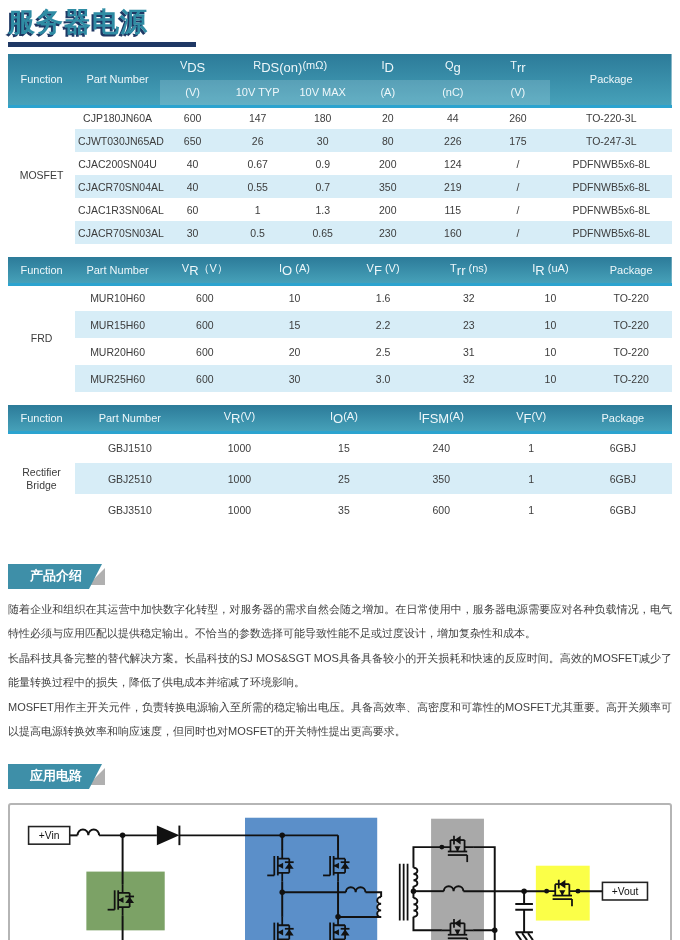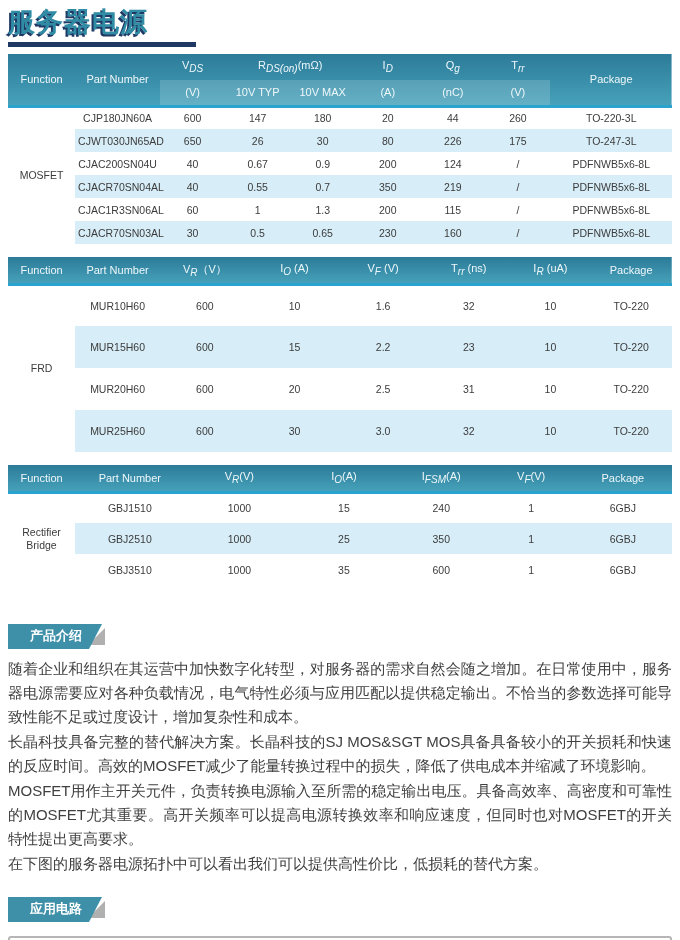--- a/index.html
+++ b/index.html
@@ -27,24 +27,24 @@
   }
   table.spec thead { background:linear-gradient(180deg,#2c7b99,#47a2ba); color:#eef7fa; }
   table.spec th {
     background:transparent; font-weight:normal; font-size:11px;
     text-align:center; padding:2px 3px;
   }
   table.spec thead tr { height:27px; }
   table.spec.two-head thead tr { height:26px; }
   table.spec thead tr.units th { background:rgba(255,255,255,.16); }
   table.spec th.hb { border-bottom:3px solid #2ba3cf; }
-  table.spec th sub { font-size:10px;font-style:italic; }
+  table.spec th sub { font-size:13px; }
   table.spec td { text-align:center; padding:1px 3px; color:#3c3c3c; }
   table.spec tbody tr td { height:23px; }
-  table.spec.rows27 tbody tr td { height:42px; }
+  table.spec.rows27 tbody tr td { height:27px; }
   table.spec.rows25 tbody tr td { height:31px; }
   table.spec tbody tr:nth-child(even) td { background:#d7edf7; }
   table.spec td.fn { background:#fff !important; line-height:1.3;margin-top:24px; }
 
   
   .badge-wrap { position:relative; display:inline-block; margin:0 0 0 8px; }
   .badge-wrap .fold {
     position:absolute; right:-3px; top:4px; width:0; height:0;
     border-bottom:17px solid #b0b0b0; border-left:17px solid transparent;
   }
@@ -53,21 +53,21 @@
     background:#3e8fa8; color:#fff; font-weight:bold; font-size:13px;
     padding:3px 20px 4px 22px;
     clip-path:polygon(0 0,100% 0,calc(100% - 13px) 100%,0 100%);
   }
   .badge-intro { margin-top:26px; }
   .badge-circuit { margin-top:20px; }
 
   
   #paragraphs { margin:8px 8px 0 8px; }
   #paragraphs p {
-    margin:0 0 1px 0; font-size:15px; line-height:24px; color:#3f3f3f;
+    margin:0 0 1px 0; font-size:11px; line-height:24px; color:#3f3f3f;
     text-align:justify;
   }
 
   
   .circuit {
     width:664px; height:193px; margin:14px 8px 0 8px;
     border:2px solid #b5b5b5; border-radius:3px; background:#fff;
   }
   .circuit svg { display:block; }
   svg .wire { stroke:#111; stroke-width:2; fill:none; }
@@ -294,21 +294,20 @@
 
 <div class="badge-wrap badge-intro">
   <span class="fold"></span>
   <span class="badge">产品介绍</span>
 </div>
 
 <div id="paragraphs">
     <p>随着企业和组织在其运营中加快数字化转型，对服务器的需求自然会随之增加。在日常使用中，服务器电源需要应对各种负载情况，电气特性必须与应用匹配以提供稳定输出。不恰当的参数选择可能导致性能不足或过度设计，增加复杂性和成本。</p>
     <p> 长晶科技具备完整的替代解决方案。长晶科技的SJ MOS&amp;SGT MOS具备具备较小的开关损耗和快速的反应时间。高效的MOSFET减少了能量转换过程中的损失，降低了供电成本并缩减了环境影响。</p>
     <p> MOSFET用作主开关元件，负责转换电源输入至所需的稳定输出电压。具备高效率、高密度和可靠性的MOSFET尤其重要。高开关频率可以提高电源转换效率和响应速度，但同时也对MOSFET的开关特性提出更高要求。</p>
-    <p>在下图的服务器电源拓扑中可以看出我们可以提供高性价比，低损耗的替代方案。</p>
   </div>
 
 <div class="badge-wrap badge-circuit">
   <span class="fold"></span>
   <span class="badge">应用电路</span>
 </div>
 
 <div class="circuit">
   <svg width="660" height="189" viewBox="0 0 664 193">
     <defs>

